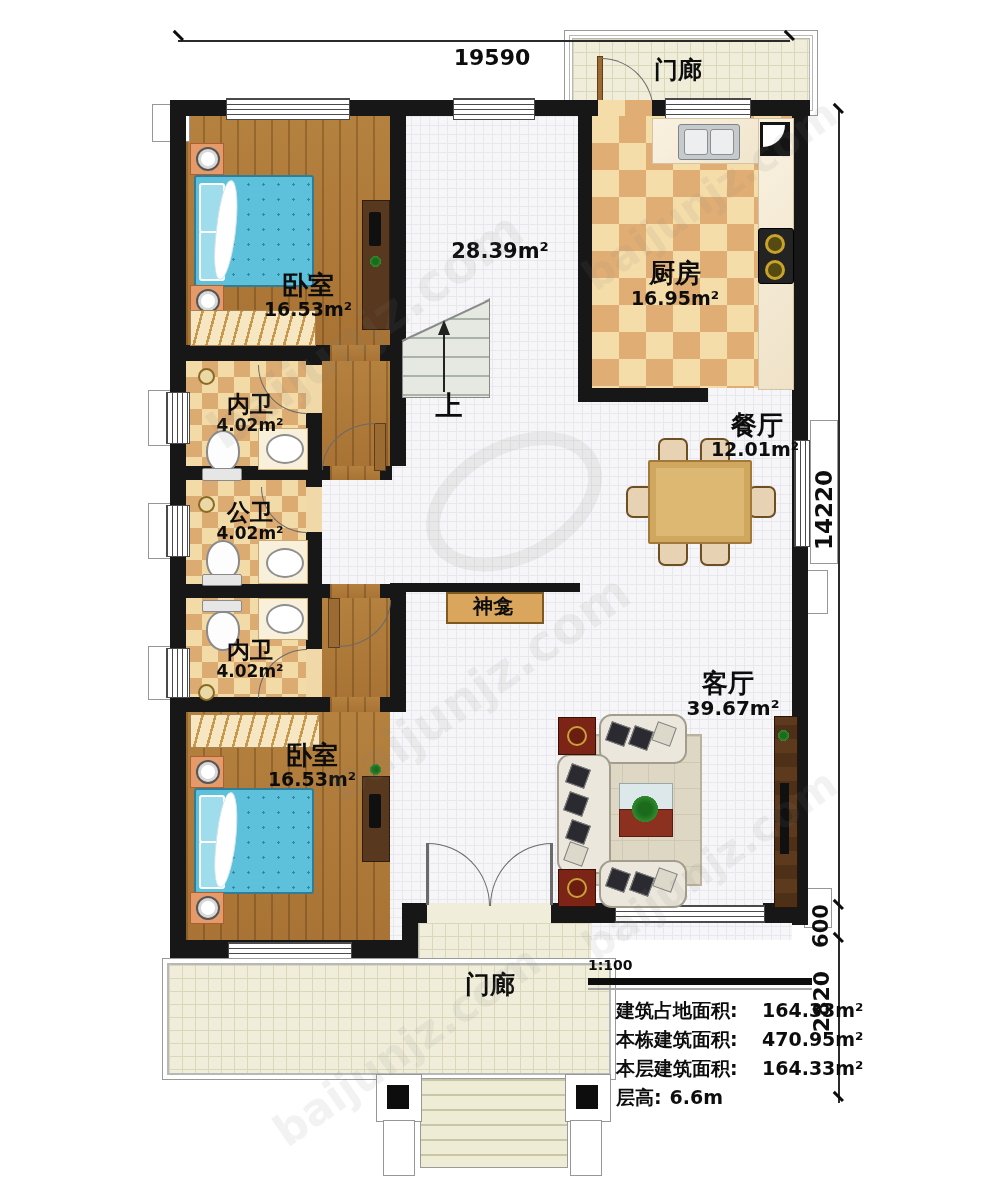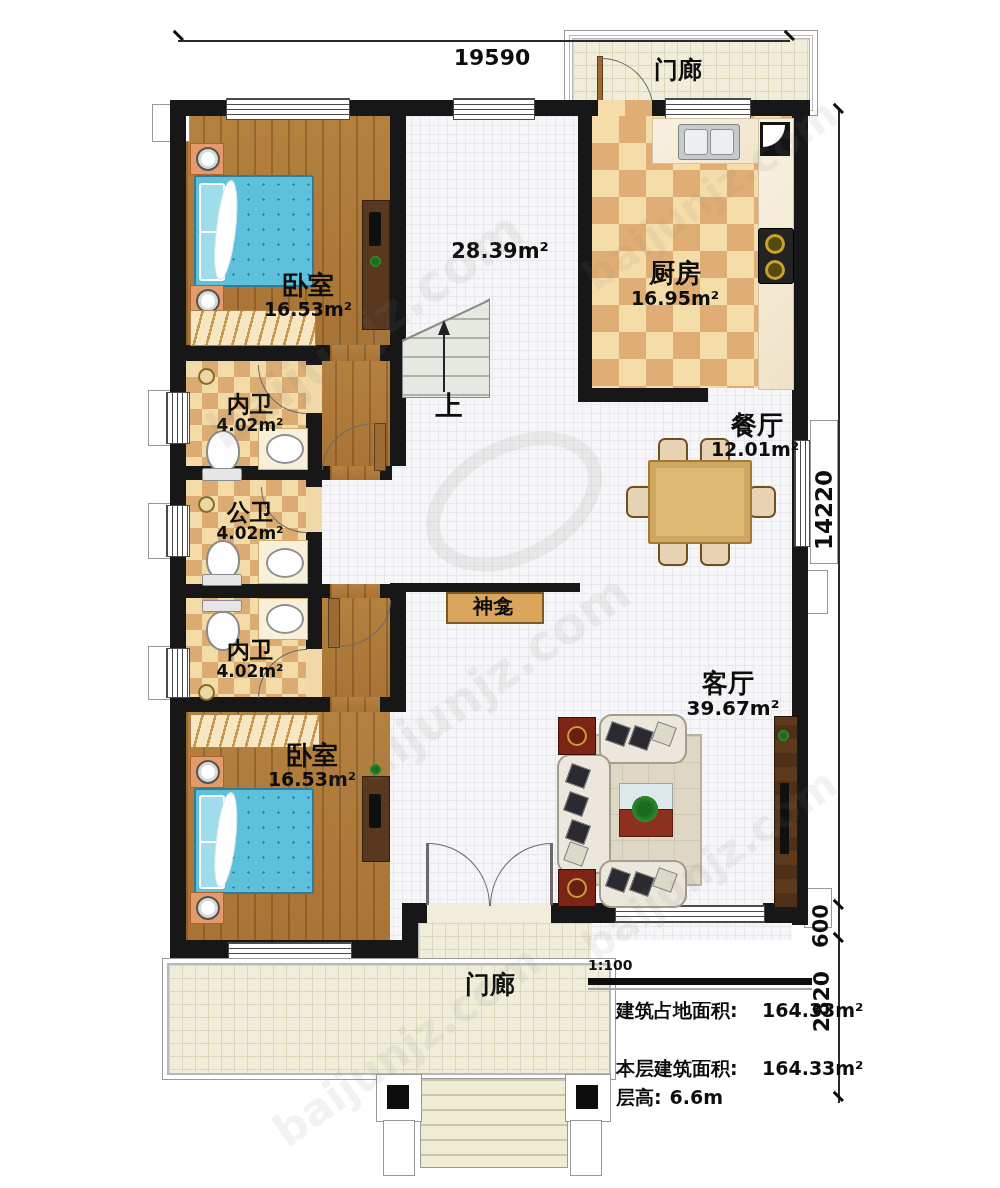--- a/index.html
+++ b/index.html
@@ -297,20 +297,24 @@
   <div class="abs" style="left:586px;top:928px;width:230px;height:48px;display:flex;align-items:flex-end;">
     <span style="font-size:14px;font-weight:700;color:#0d0d0d;margin-left:2px;margin-bottom:3px;">1:100</span>
   </div>
   <div class="titlebar" style="left:588px;top:978px;width:224px;height:7px;"></div>
   <div class="titlebar2" style="left:588px;top:988px;width:224px;height:2px;"></div>
 
   <div class="inforow" style="left:616px;top:998px;">
     <span class="ilabel">建筑占地面积:</span>
     <span>164.33m²</span>
   </div>
+  <div class="inforow" style="left:616px;top:1027px;">
+    <span class="ilabel">本栋建筑面积:</span>
+    <span>470.95m²</span>
+  </div>
   <div class="inforow" style="left:616px;top:1056px;">
     <span class="ilabel">本层建筑面积:</span>
     <span>164.33m²</span>
   </div>
   <div class="inforow short" style="left:616px;top:1085px;">
     <span class="ilabel">层高:</span>
     <span>6.6m</span>
   </div>
 
   <div class="wm" style="left:180px;top:300px;font-size:52px;">baijunjz.com</div>

